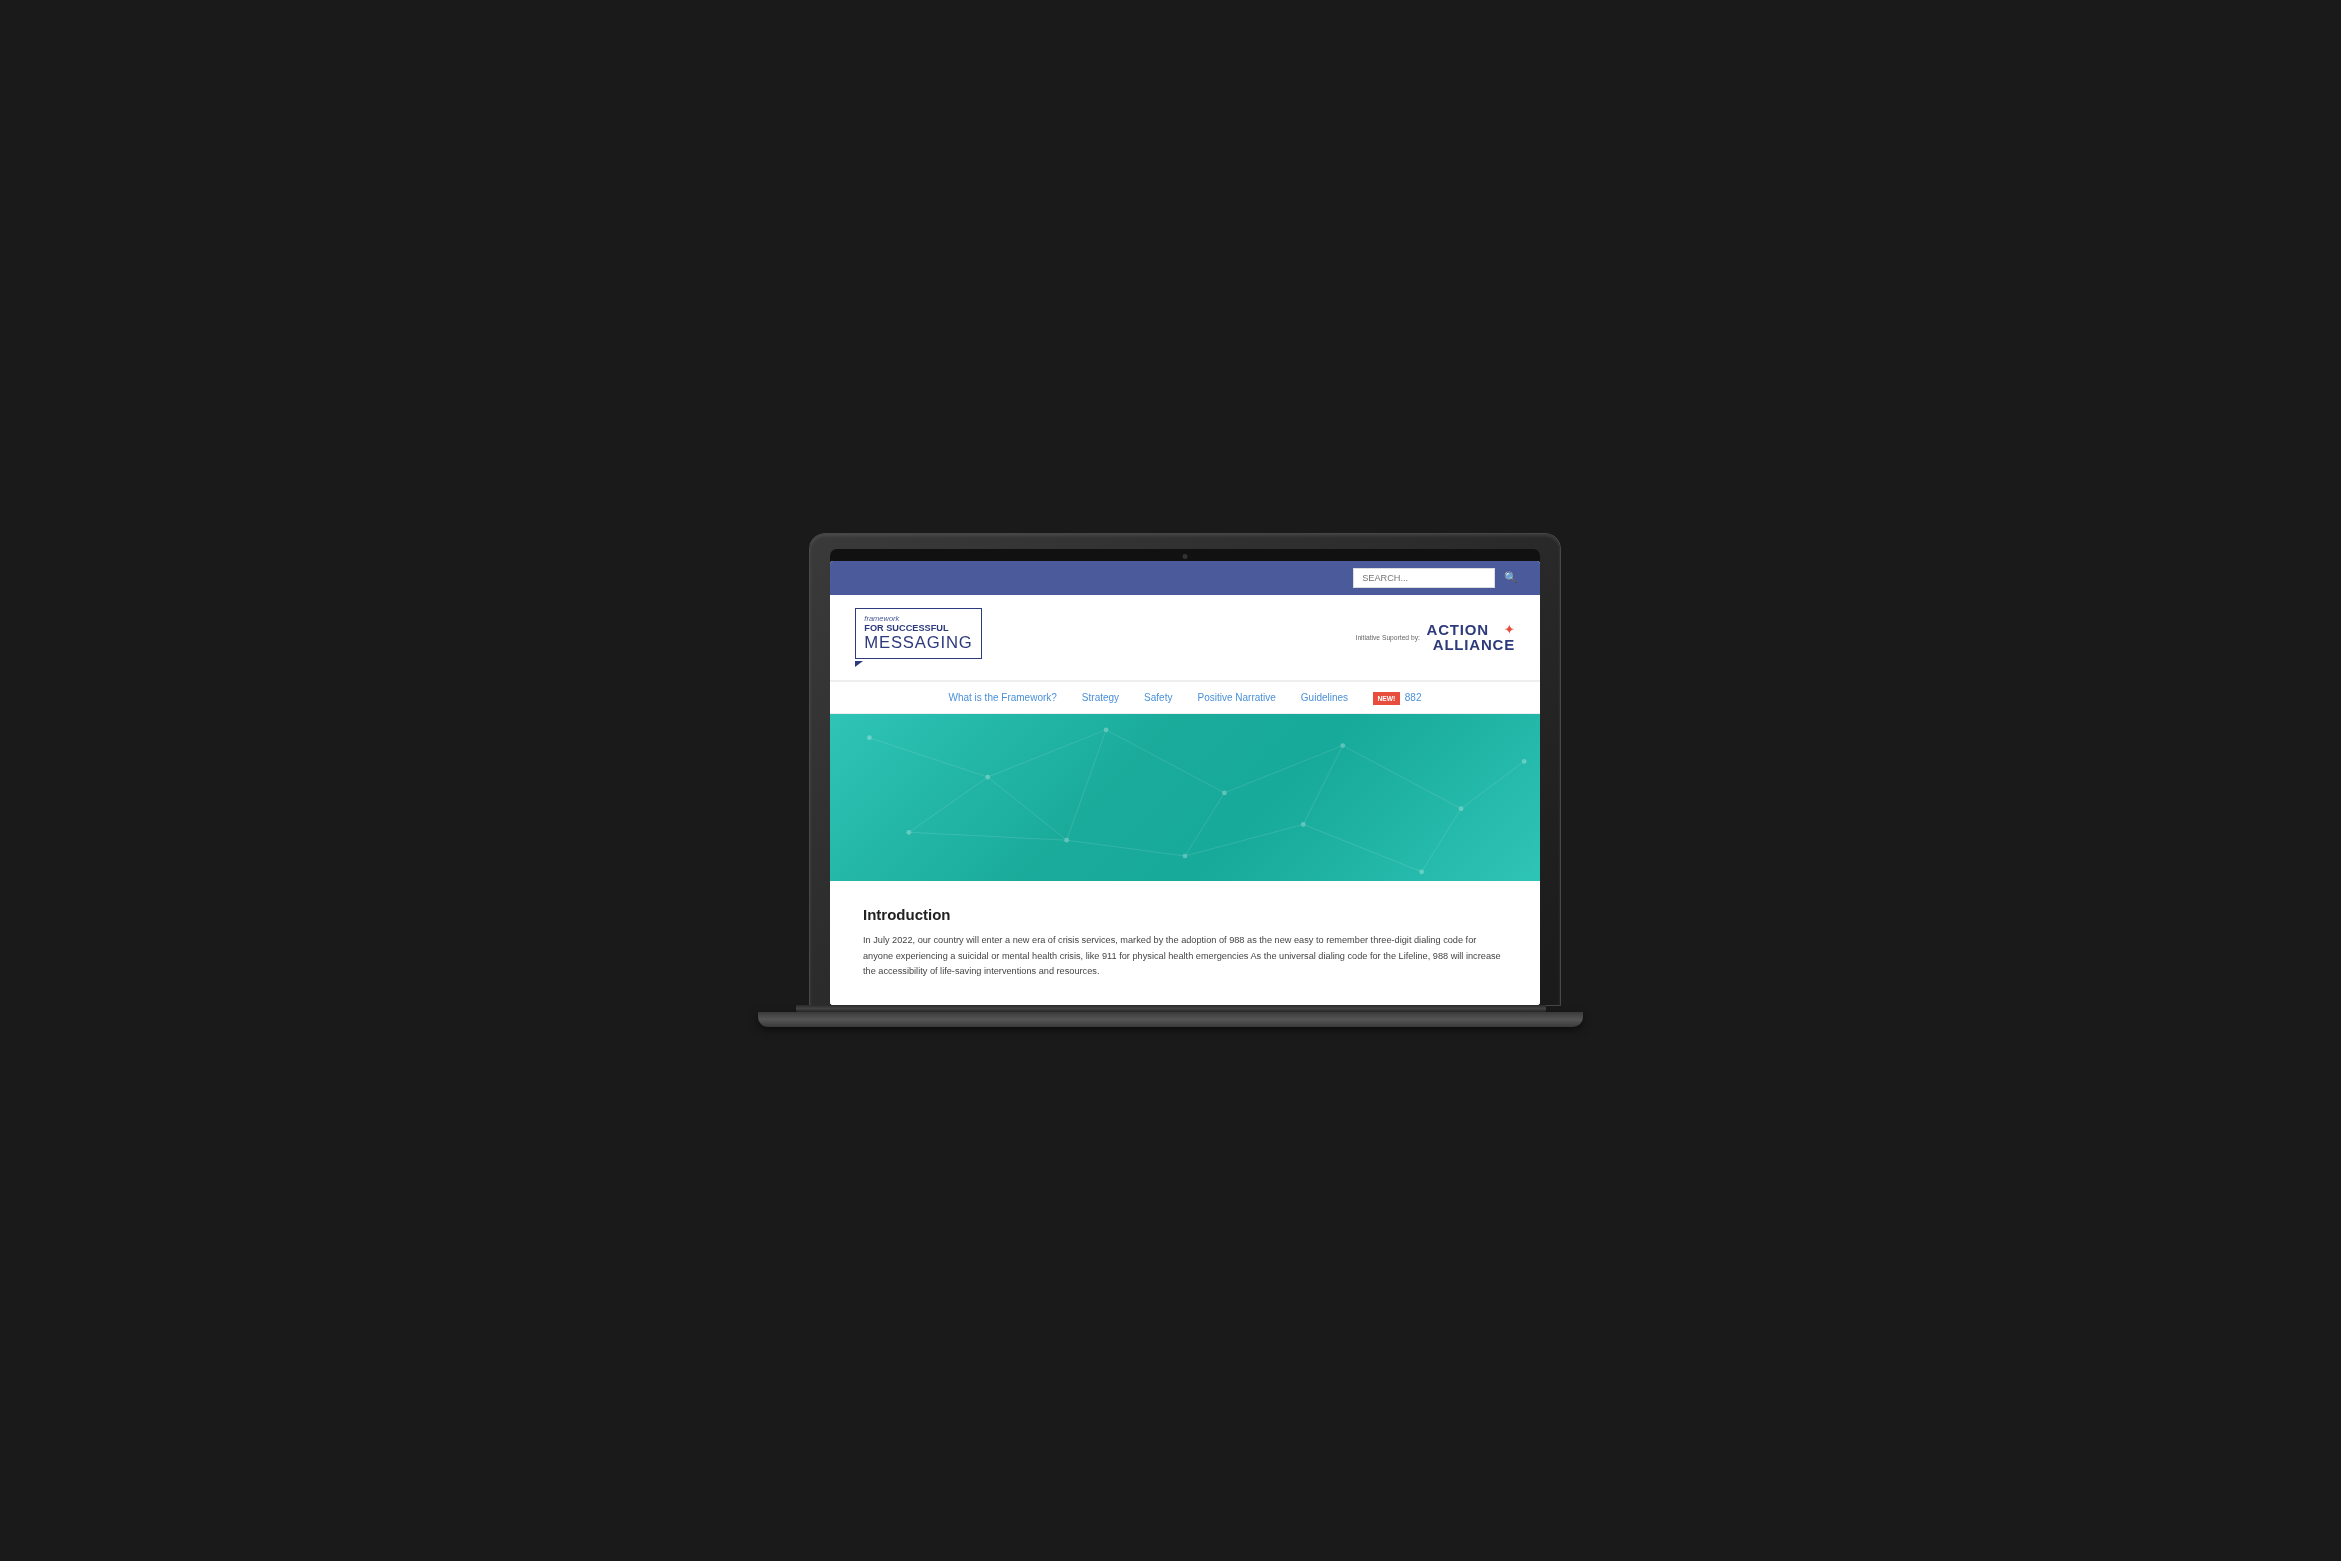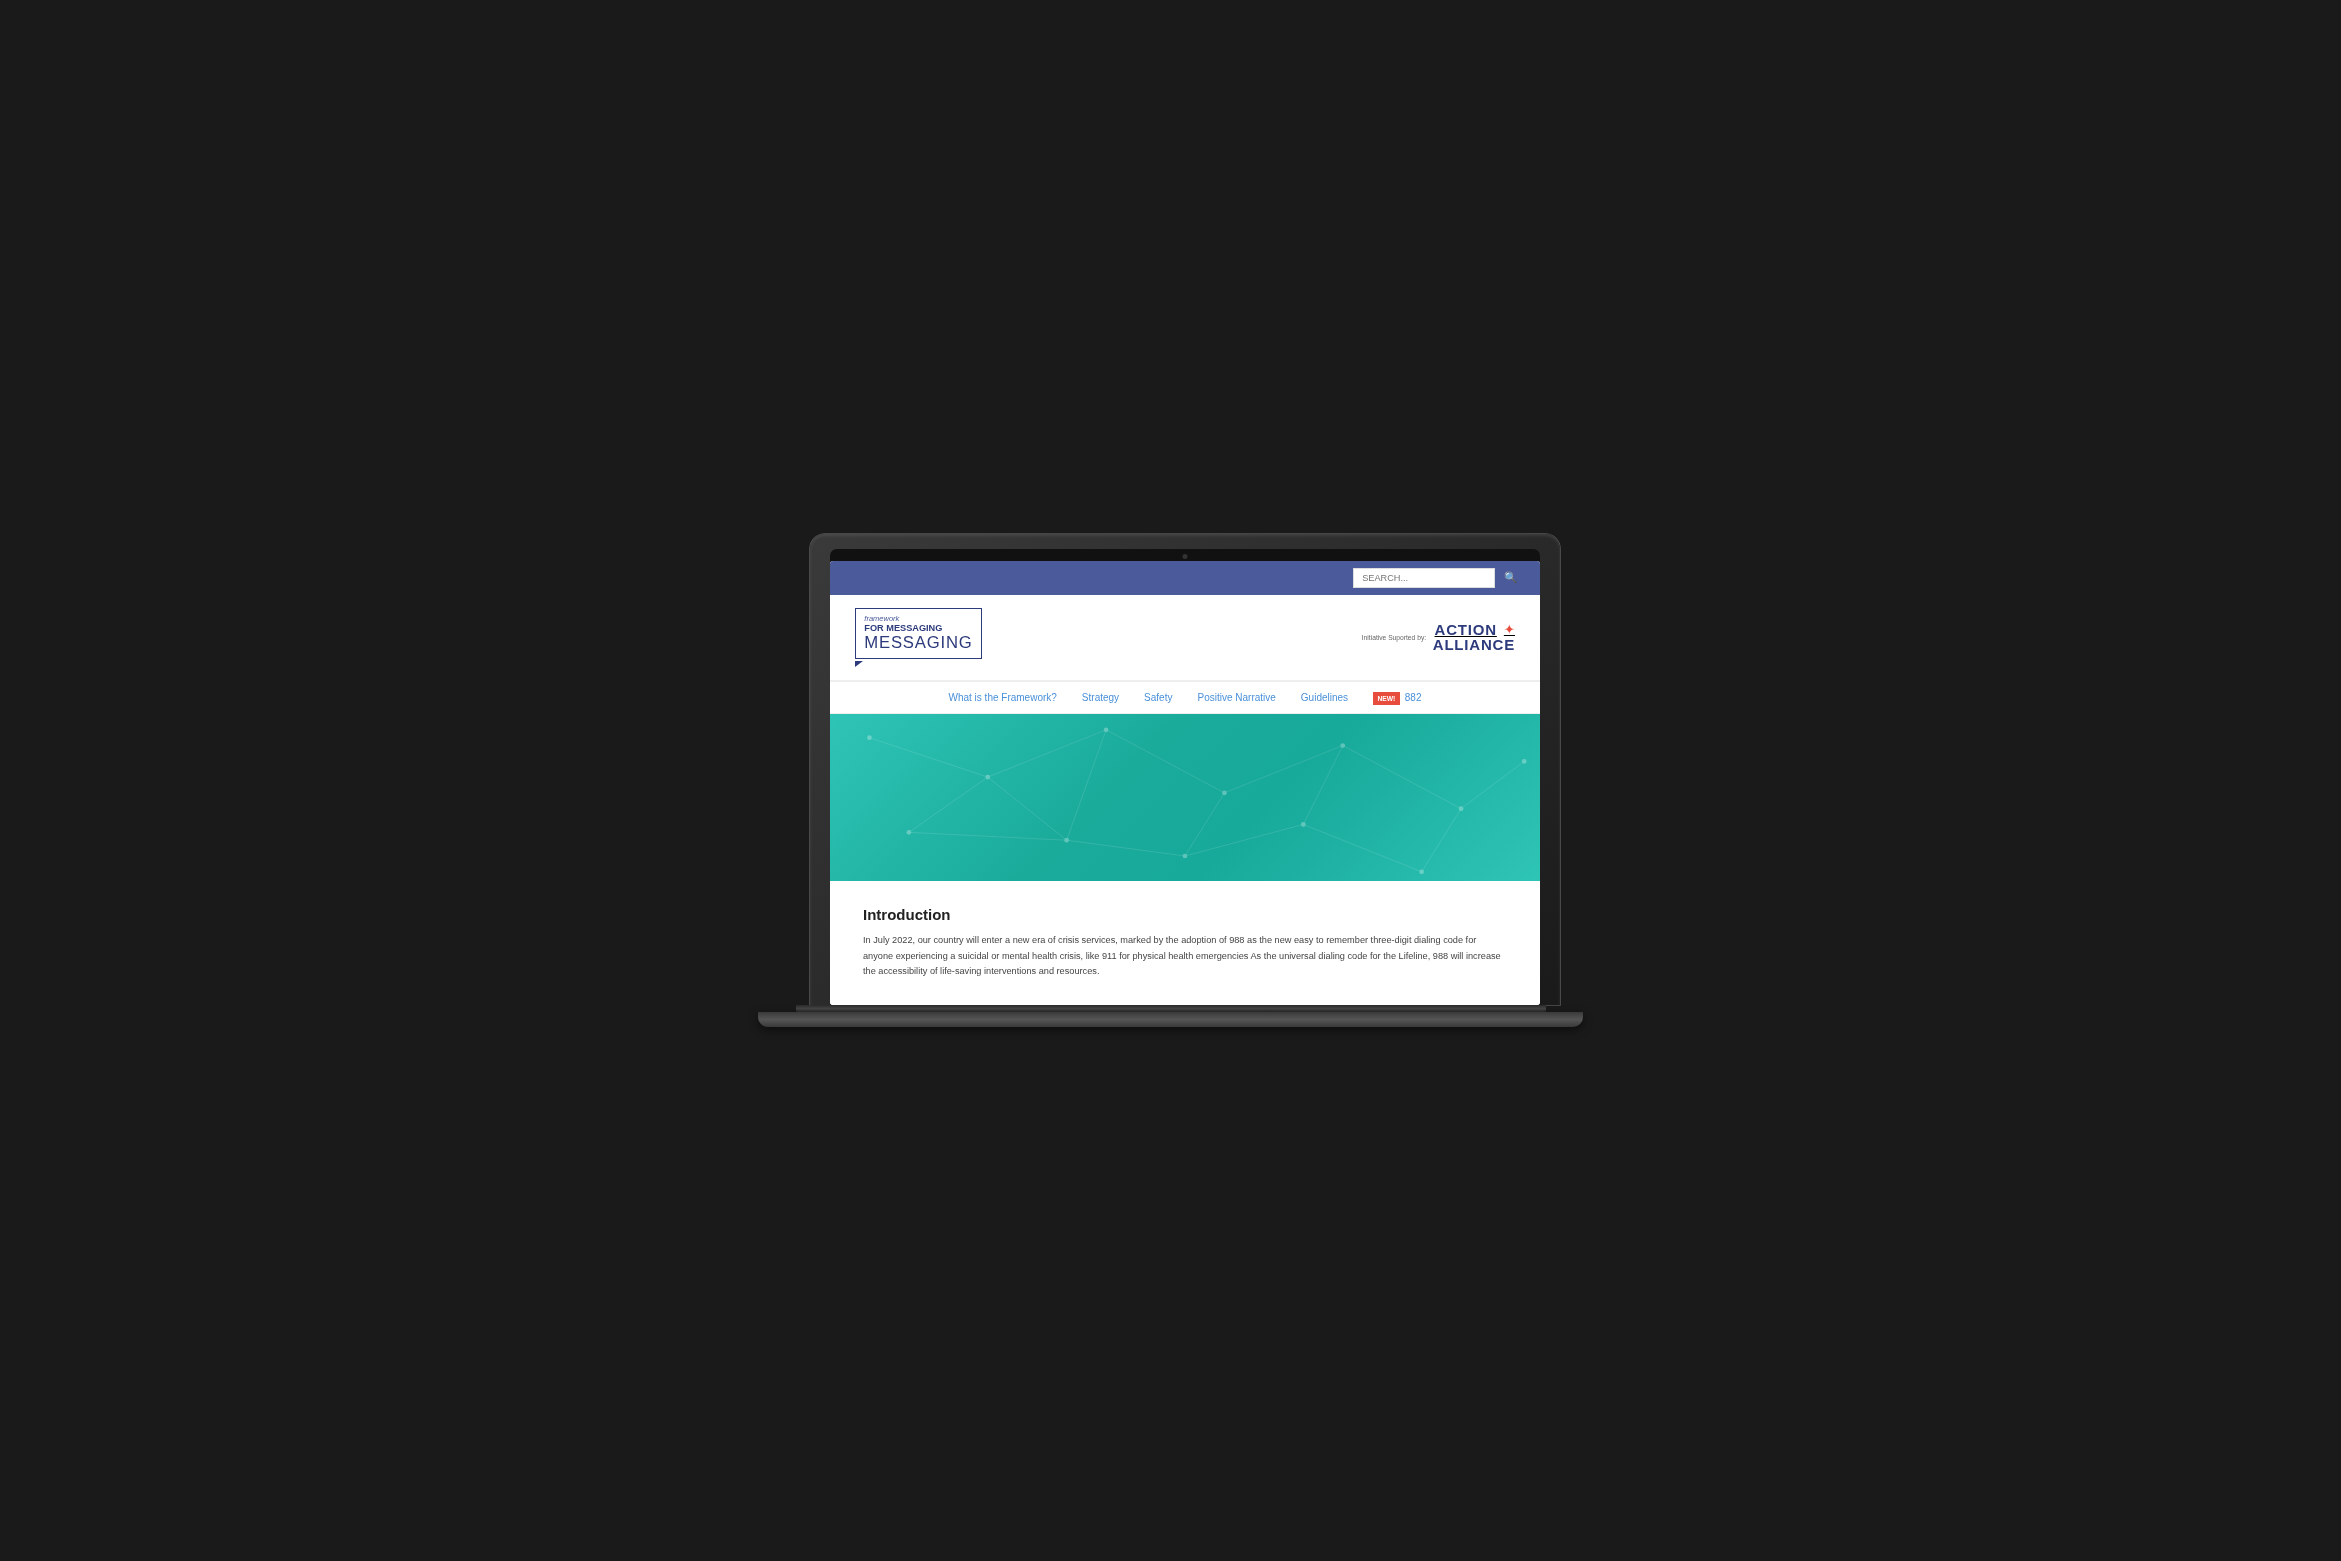--- a/index.html
+++ b/index.html
@@ -319,22 +319,21 @@
       width: 110%;
       height: 15px;
       background: linear-gradient(180deg, #3a3a3a, #555, #3a3a3a);
       border-radius: 0 0 10px 10px;
       box-shadow: 0 3.3px 8.3px rgba(0,0,0,0.5);
     }
 
     .action-alliance-row {
       display: flex;
       align-items: center;
-      gap: 7px;
-      text-decoration: underline;
+      gap: 15px;
     }
   </style>
 </head>
 <body>
 
 <div class="laptop-wrapper">
   <div class="laptop-screen-outer">
     <div class="screen-bezel">
       <div class="webcam-dot"></div>
       <div class="screen-content">
@@ -346,21 +345,21 @@
               <input class="search-input" type="text" placeholder="SEARCH..." style="">
               <button class="search-btn">🔍</button>
             </div>
           </div>
 
           <div class="site-header">
             <div class="logo-block">
               <div>
                 <div class="logo-text-wrap">
                   <span class="logo-framework-small">framework</span>
-                  <span class="logo-for-successful">FOR MESSAGING</span>
+                  <span class="logo-for-successful">FOR SUCCESSFUL</span>
                   <span class="logo-messaging">MESSAGING</span>
                 </div>
                 <div class="logo-bubble-tail"></div>
               </div>
             </div>
 
             <div class="action-alliance">
               <span class="initiative-label">Initiative Suported by:</span>
               <div class="action-alliance-logo">
                 <div class="action-alliance-row">

